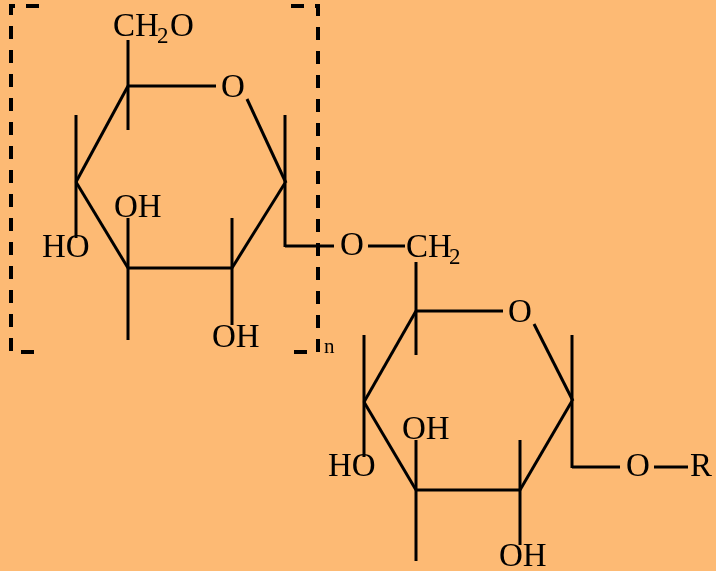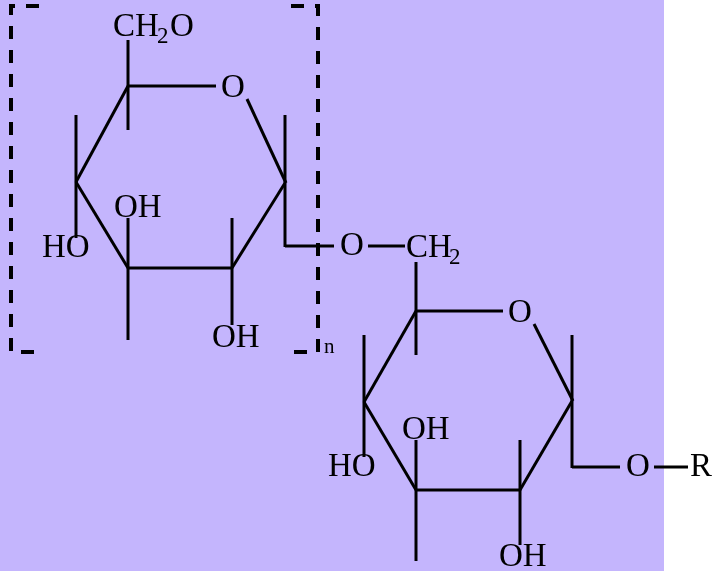--- a/index.html
+++ b/index.html
@@ -8,23 +8,23 @@
     background: #ffffff;
   }
   body {
     width: 716px;
     height: 571px;
     font-family: "Liberation Serif", serif;
     overflow: hidden;
   }
   #diagram-root {
     position: relative;
-    width: 664px;
+    width: 716px;
     height: 571px;
-    background: #c4b5fd;
+    background: #fdba74;
   }
   svg.structure {
     display: block;
     width: 716px;
     height: 571px;
   }
   .bond {
     stroke: #000000;
     stroke-width: 3;
     stroke-linecap: butt;

